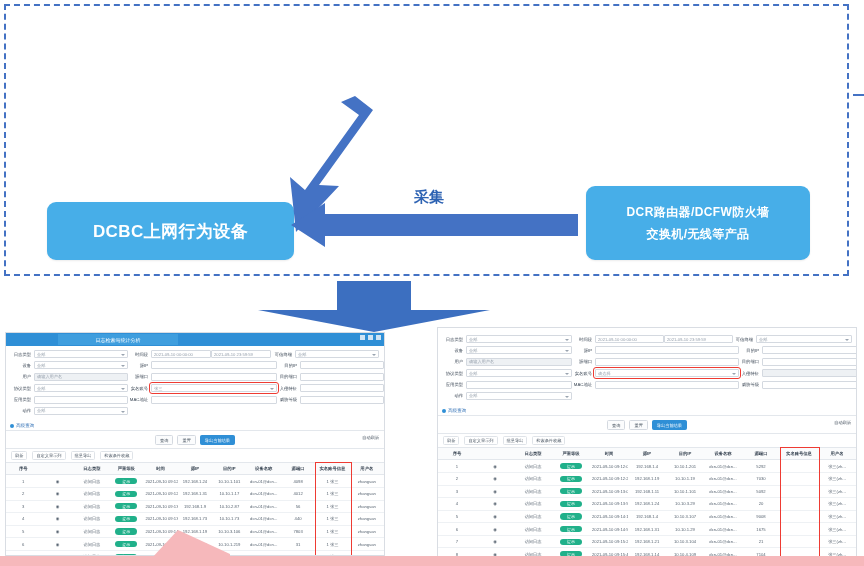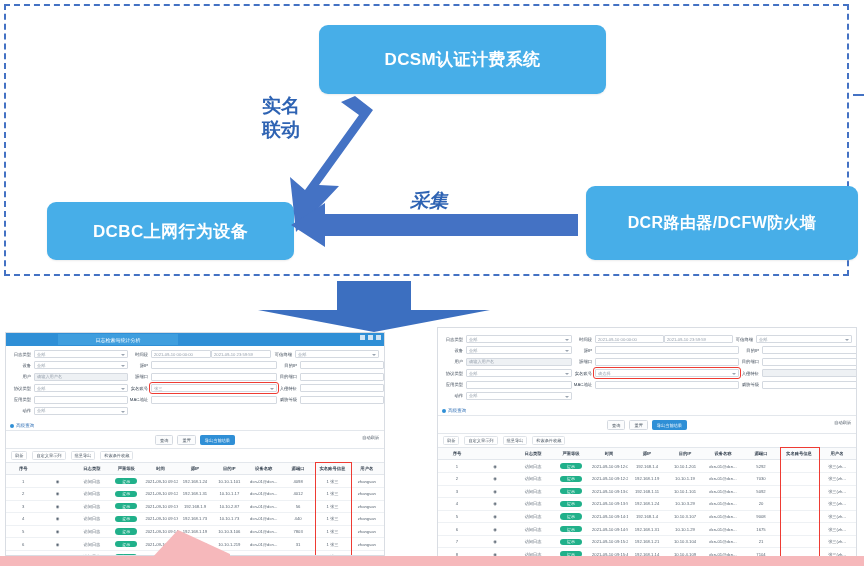--- a/index.html
+++ b/index.html
@@ -15,28 +15,28 @@
     border:2px dashed #4472c4;box-sizing:border-box;background:#fff;
   }
   .node{
     position:absolute;border-radius:9px;background:#47aee8;
     color:#ffffff;display:flex;align-items:center;justify-content:center;
     text-align:center;font-weight:700;letter-spacing:.4px;
     box-shadow:0 1px 2px rgba(0,0,0,.08);
   }
   #node-dcsm{left:313px;top:19px;width:287px;height:69px;font-size:17px;}
   #node-dcssa{left:41px;top:196px;width:247px;height:58px;font-size:17px;}
-  #node-devices{left:580px;top:180px;width:272px;height:74px;font-size:16px;line-height:22px;}
+  #node-devices{left:580px;top:180px;width:224px;height:74px;font-size:12px;line-height:22px;}
   #node-devices .lines{padding:0 4px;}
 
   .arrow-label{
     position:absolute;color:#2e63b3;font-weight:700;text-align:center;
   }
   #label-shiming{left:240px;top:88px;width:70px;font-size:19px;line-height:24px;}
-  #label-caiji{left:383px;top:182px;width:80px;font-size:19px;font-style:italic;}
+  #label-caiji{left:383px;top:182px;width:80px;font-size:15px;}
 
   svg.ov{position:absolute;left:0;top:0;width:864px;height:566px;overflow:visible;pointer-events:none;}
 
   
   #right-tick{position:absolute;left:853px;top:94px;width:11px;height:2px;background:#4472c4;}
 
   
   .shot{
     position:absolute;background:#ffffff;overflow:hidden;
     border:1px solid #d9dde3;box-sizing:border-box;
@@ -108,38 +108,32 @@
 
   
   #pink-band{position:absolute;left:0;bottom:0;width:864px;height:10px;background:#f6b8bb;}
   #pink-diag{position:absolute;left:0;bottom:6px;width:230px;height:30px;}
 </style>
 </head>
 <body>
 
 <div id="diagram-panel">
 
-  <div class="node" id="node-dcsm">
-    <span>DCSM认证计费系统</span>
-  </div>
 
   <div class="node" id="node-dcssa">
     <span>DCBC上网行为设备</span>
   </div>
 
   <div class="node" id="node-devices">
     <div class="lines">
       <div>DCR路由器/DCFW防火墙</div>
-    </div>
-  </div>
-
-  <div class="arrow-label" id="label-shiming">
-    <div>实名</div>
-    <div>联动</div>
-  </div>
+      <div>交换机/无线等产品</div>
+    </div>
+  </div>
+
 
   <div class="arrow-label" id="label-caiji">
     <span>采集</span>
   </div>
 </div>
 
 <svg class="ov" viewBox="0 0 864 566">
 
   <g>
     <polygon fill="#4472c4" points="355,96 373,110 319,185 339,186 296,232 290,177 305,190 359,115 341,102"></polygon>

